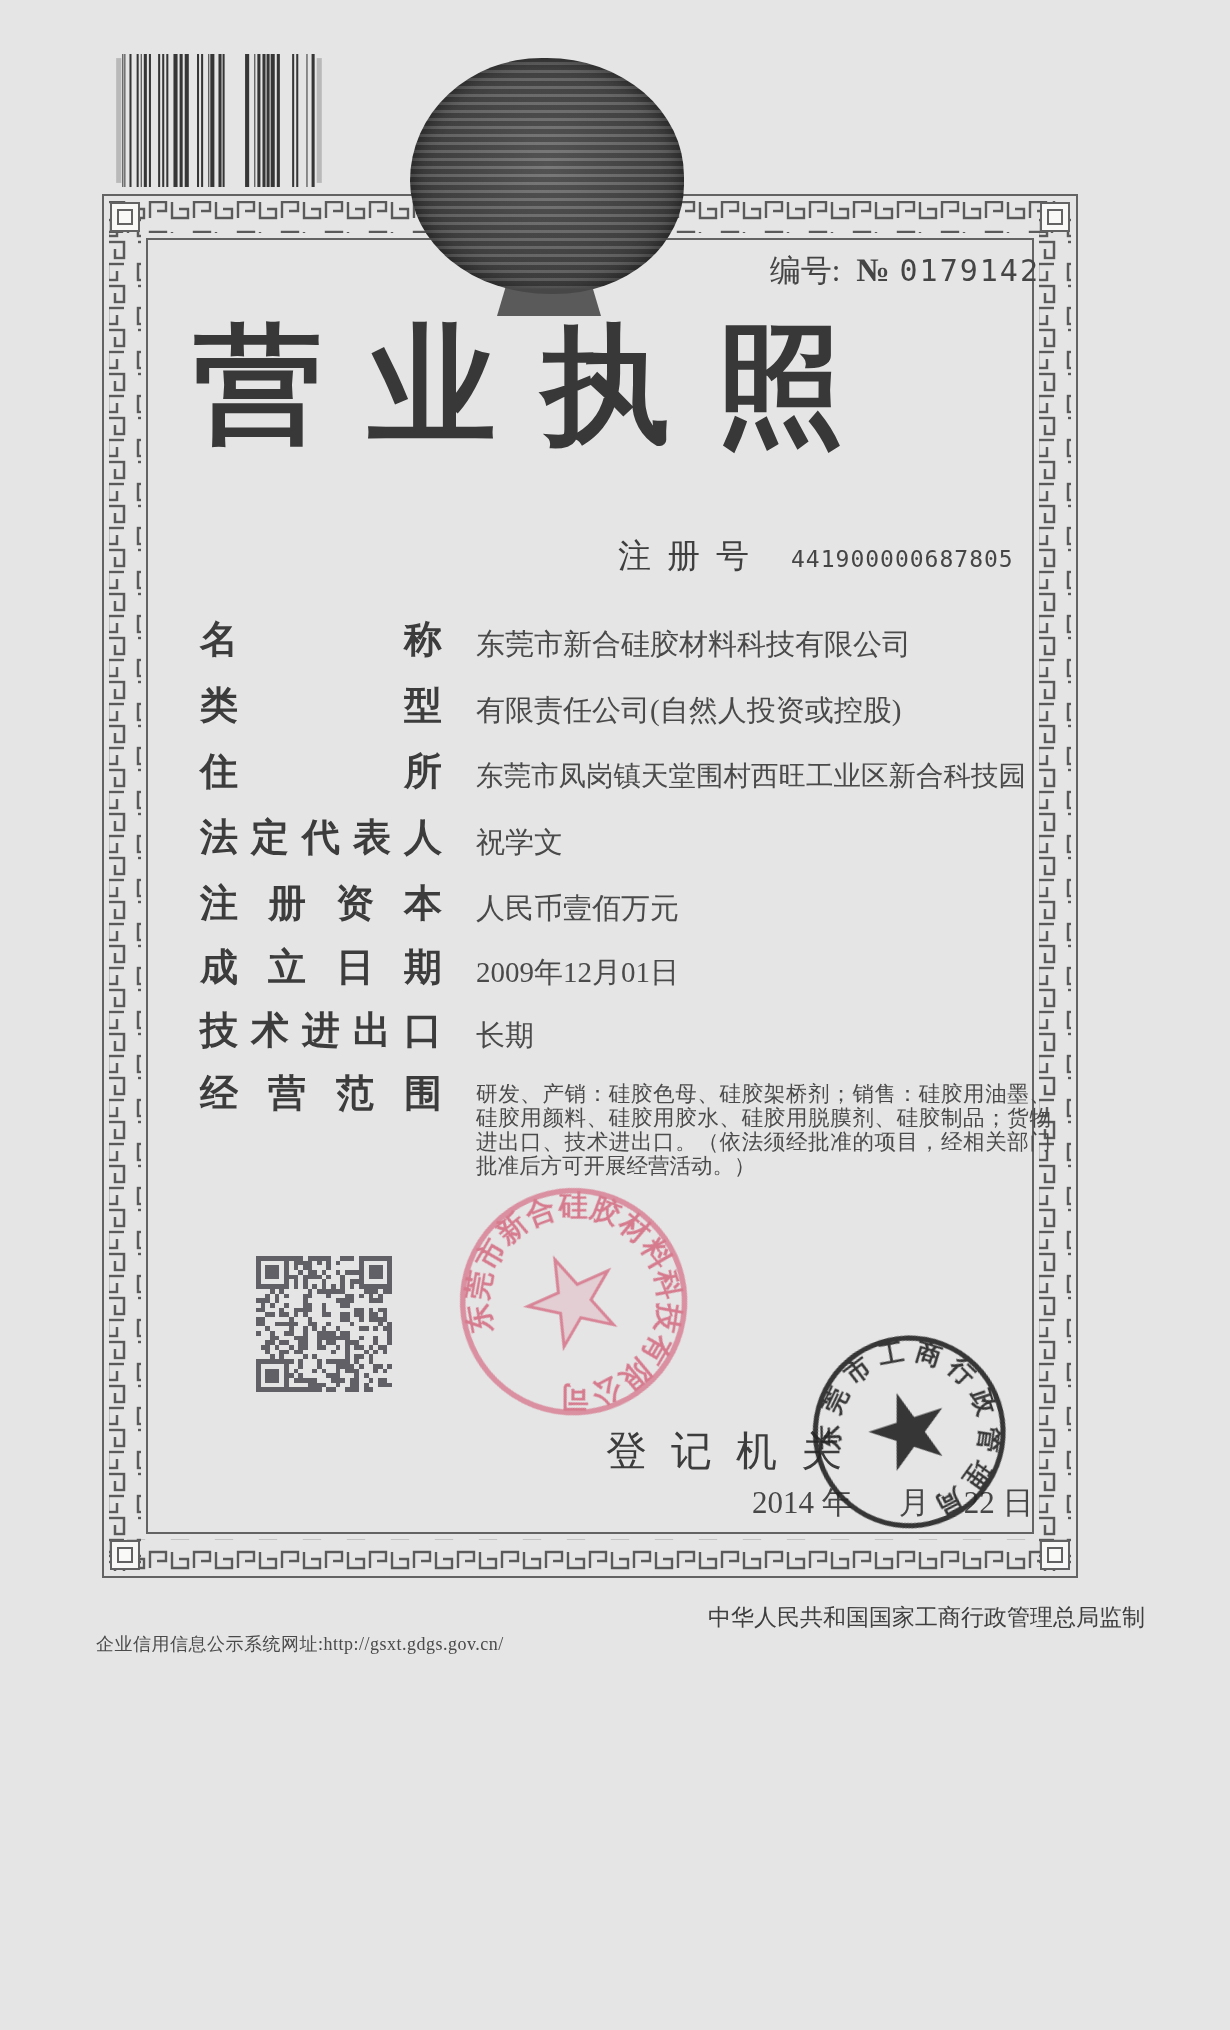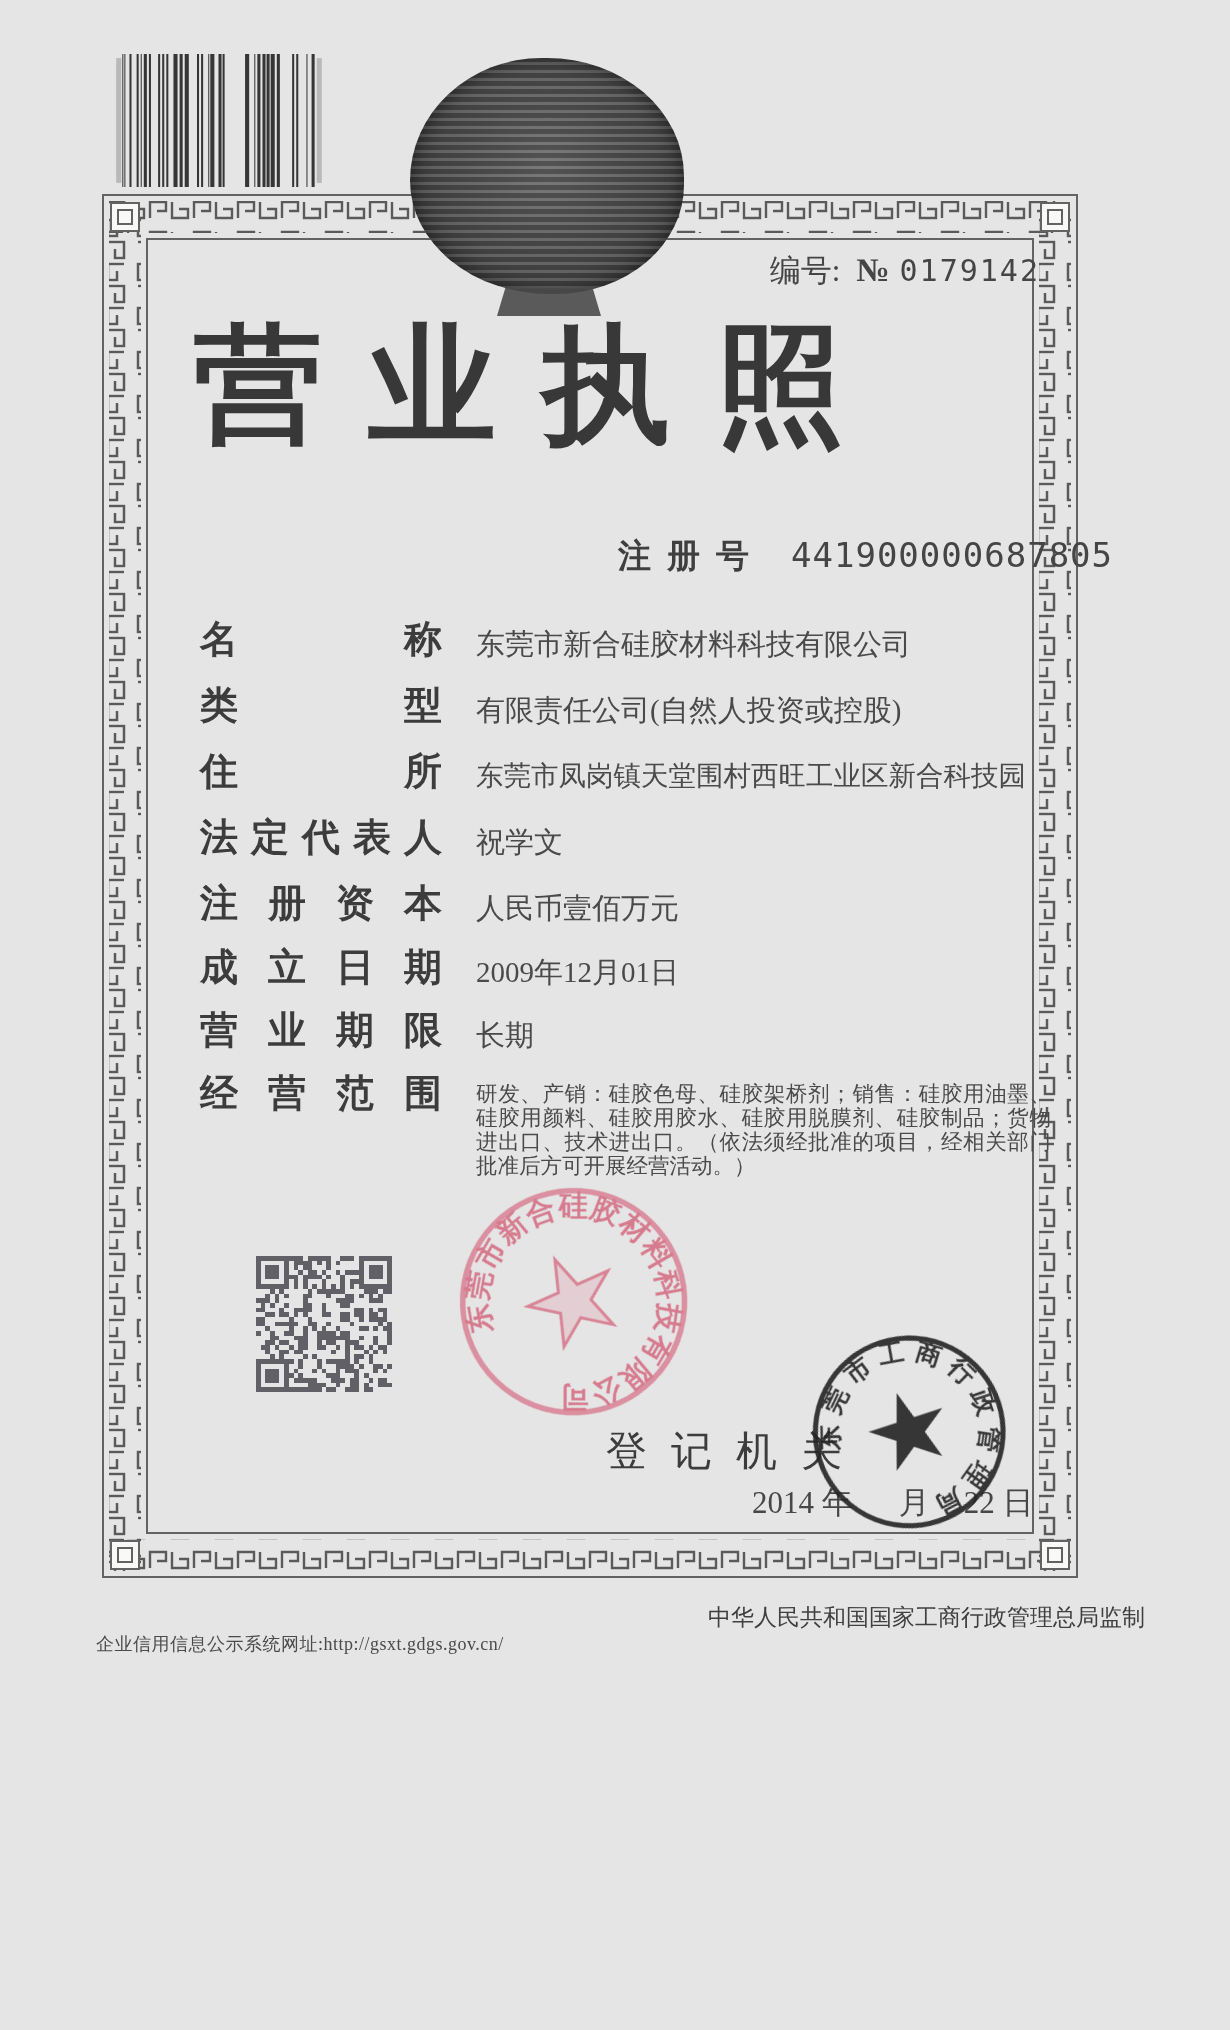--- a/index.html
+++ b/index.html
@@ -24,23 +24,23 @@
   .frame .corner{fill:#fcfcfa;stroke:#565656;stroke-width:2;}
 
   
   .serial{position:absolute;top:250px;right:190px;font-size:31px;color:#454545;z-index:2;white-space:nowrap;}
   .serial .pfx{font-weight:700;font-size:33px;margin:0 10px 0 16px;}
   .serial .num{font-family:"DejaVu Sans Mono","Liberation Mono",monospace;font-size:30px;letter-spacing:2px;}
   .title{position:absolute;left:148px;top:300px;width:884px;margin:0;
      font-size:128px;font-weight:900;letter-spacing:46px;text-indent:46px;color:#383838;z-index:2;
      filter:blur(.3px);}
   .regline{position:absolute;left:618px;top:534px;z-index:2;white-space:nowrap;}
-  .reg-label{font-size:33px;font-weight:700;letter-spacing:16px;color:#3f3f3f;margin-top:44px;}
+  .reg-label{font-size:33px;font-weight:400;letter-spacing:16px;color:#3f3f3f;margin-top:44px;}
   .reg-num{margin-left:26px;font-family:"DejaVu Sans Mono","Liberation Mono",monospace;
-     font-size:34px;letter-spacing:1px;color:#454545;margin-top:40px;}
+     font-size:23px;letter-spacing:1px;color:#454545;margin-top:40px;}
 
   
   .f-label{position:absolute;left:200px;width:242px;font-size:38px;font-weight:700;color:#3c3c3c;
      text-align:justify;text-align-last:justify;line-height:1;z-index:2;}
   .f-value{position:absolute;left:476px;font-size:29px;color:#4a4a4a;white-space:nowrap;line-height:1.15;z-index:2;}
   .f-value.tight{font-size:27.5px;}
   .scope{position:absolute;left:476px;top:1082px;width:575px;font-size:21.5px;line-height:24px;
      color:#4a4a4a;white-space:normal;text-align:justify;z-index:2;}
 
   
@@ -153,21 +153,21 @@
 
   <span class="f-label" style="top:818px">法定代表人</span>
   <span class="f-value" style="top:826px">祝学文</span>
 
   <span class="f-label" style="top:884px">注册资本</span>
   <span class="f-value" style="top:892px">人民币壹佰万元</span>
 
   <span class="f-label" style="top:948px">成立日期</span>
   <span class="f-value" style="top:956px">2009年12月01日</span>
 
-  <span class="f-label" style="top:1011px">营业期限</span>
+  <span class="f-label" style="top:1011px">技术进出口</span>
   <span class="f-value" style="top:1019px">长期</span>
 
   <span class="f-label" style="top:1074px">经营范围</span>
   <div class="scope">研发、产销：硅胶色母、硅胶架桥剂；销售：硅胶用油墨、硅胶用颜料、硅胶用胶水、硅胶用脱膜剂、硅胶制品；货物进出口、技术进出口。（依法须经批准的项目，经相关部门批准后方可开展经营活动。）</div>
 
   <svg class="qr" viewBox="0 0 29 29" shape-rendering="crispEdges">
       <rect x="0" y="0" width="1" height="1"></rect>
       <rect x="1" y="0" width="1" height="1"></rect>
       <rect x="2" y="0" width="1" height="1"></rect>
       <rect x="3" y="0" width="1" height="1"></rect>

